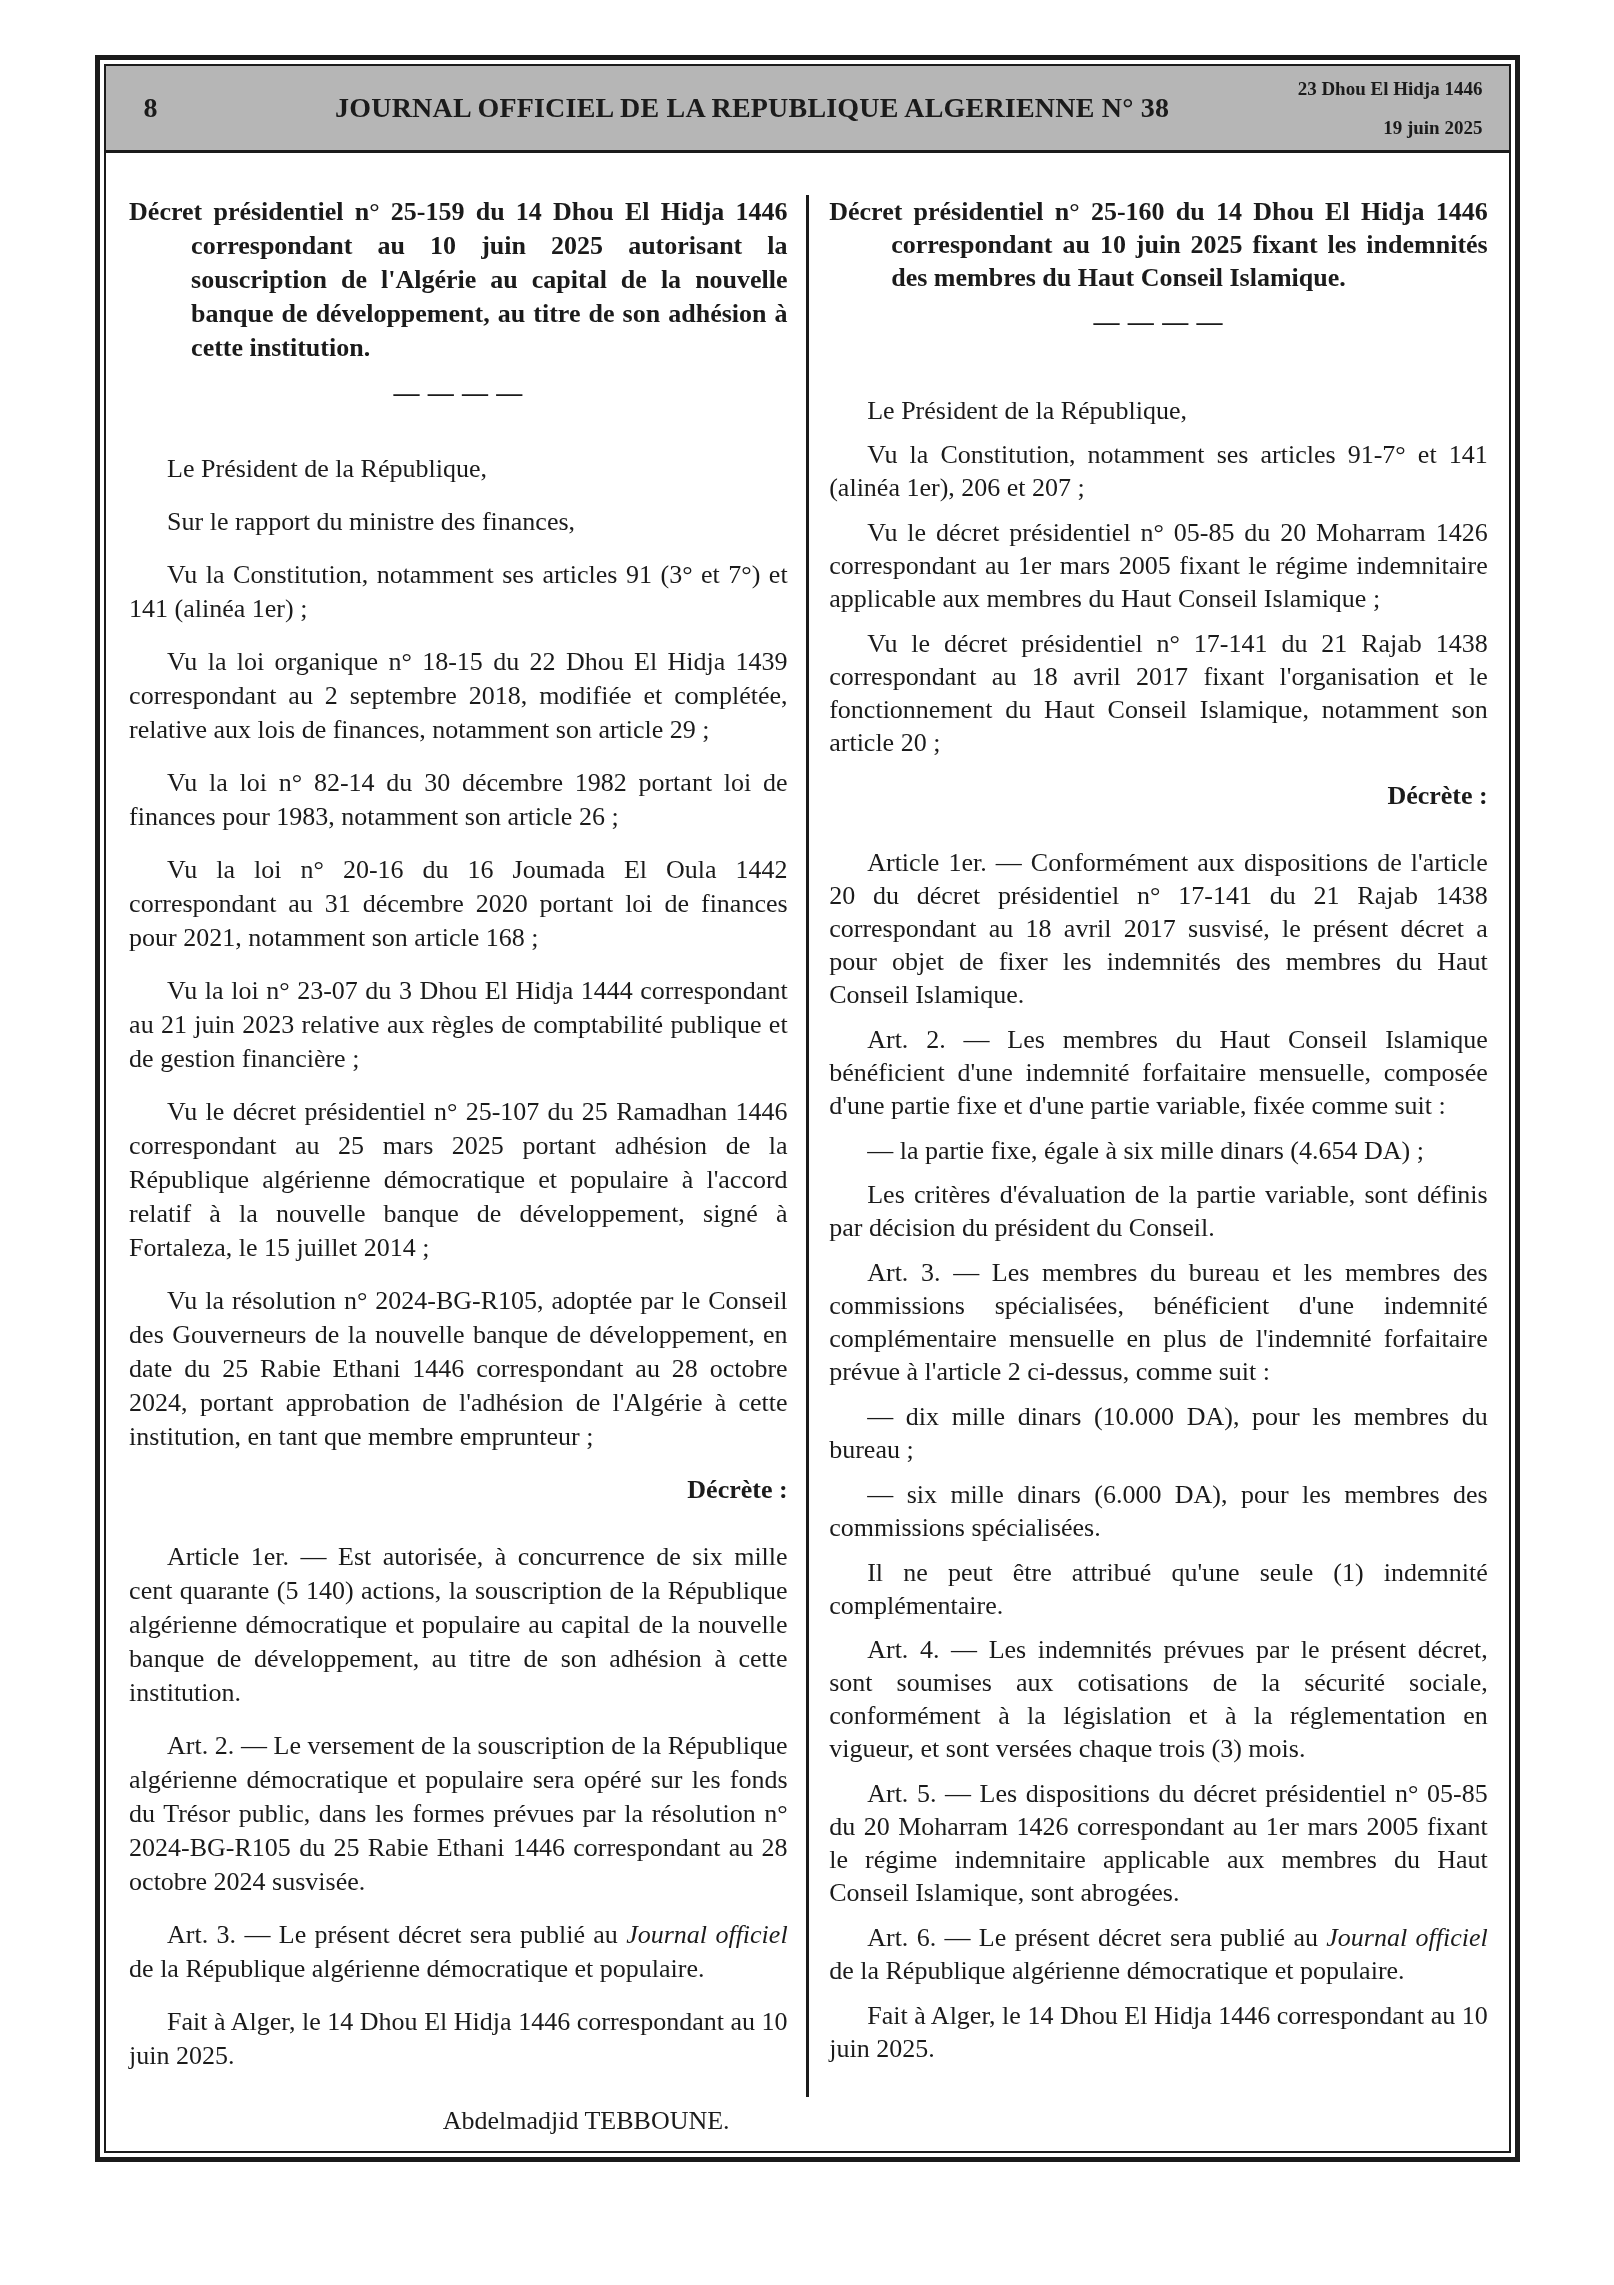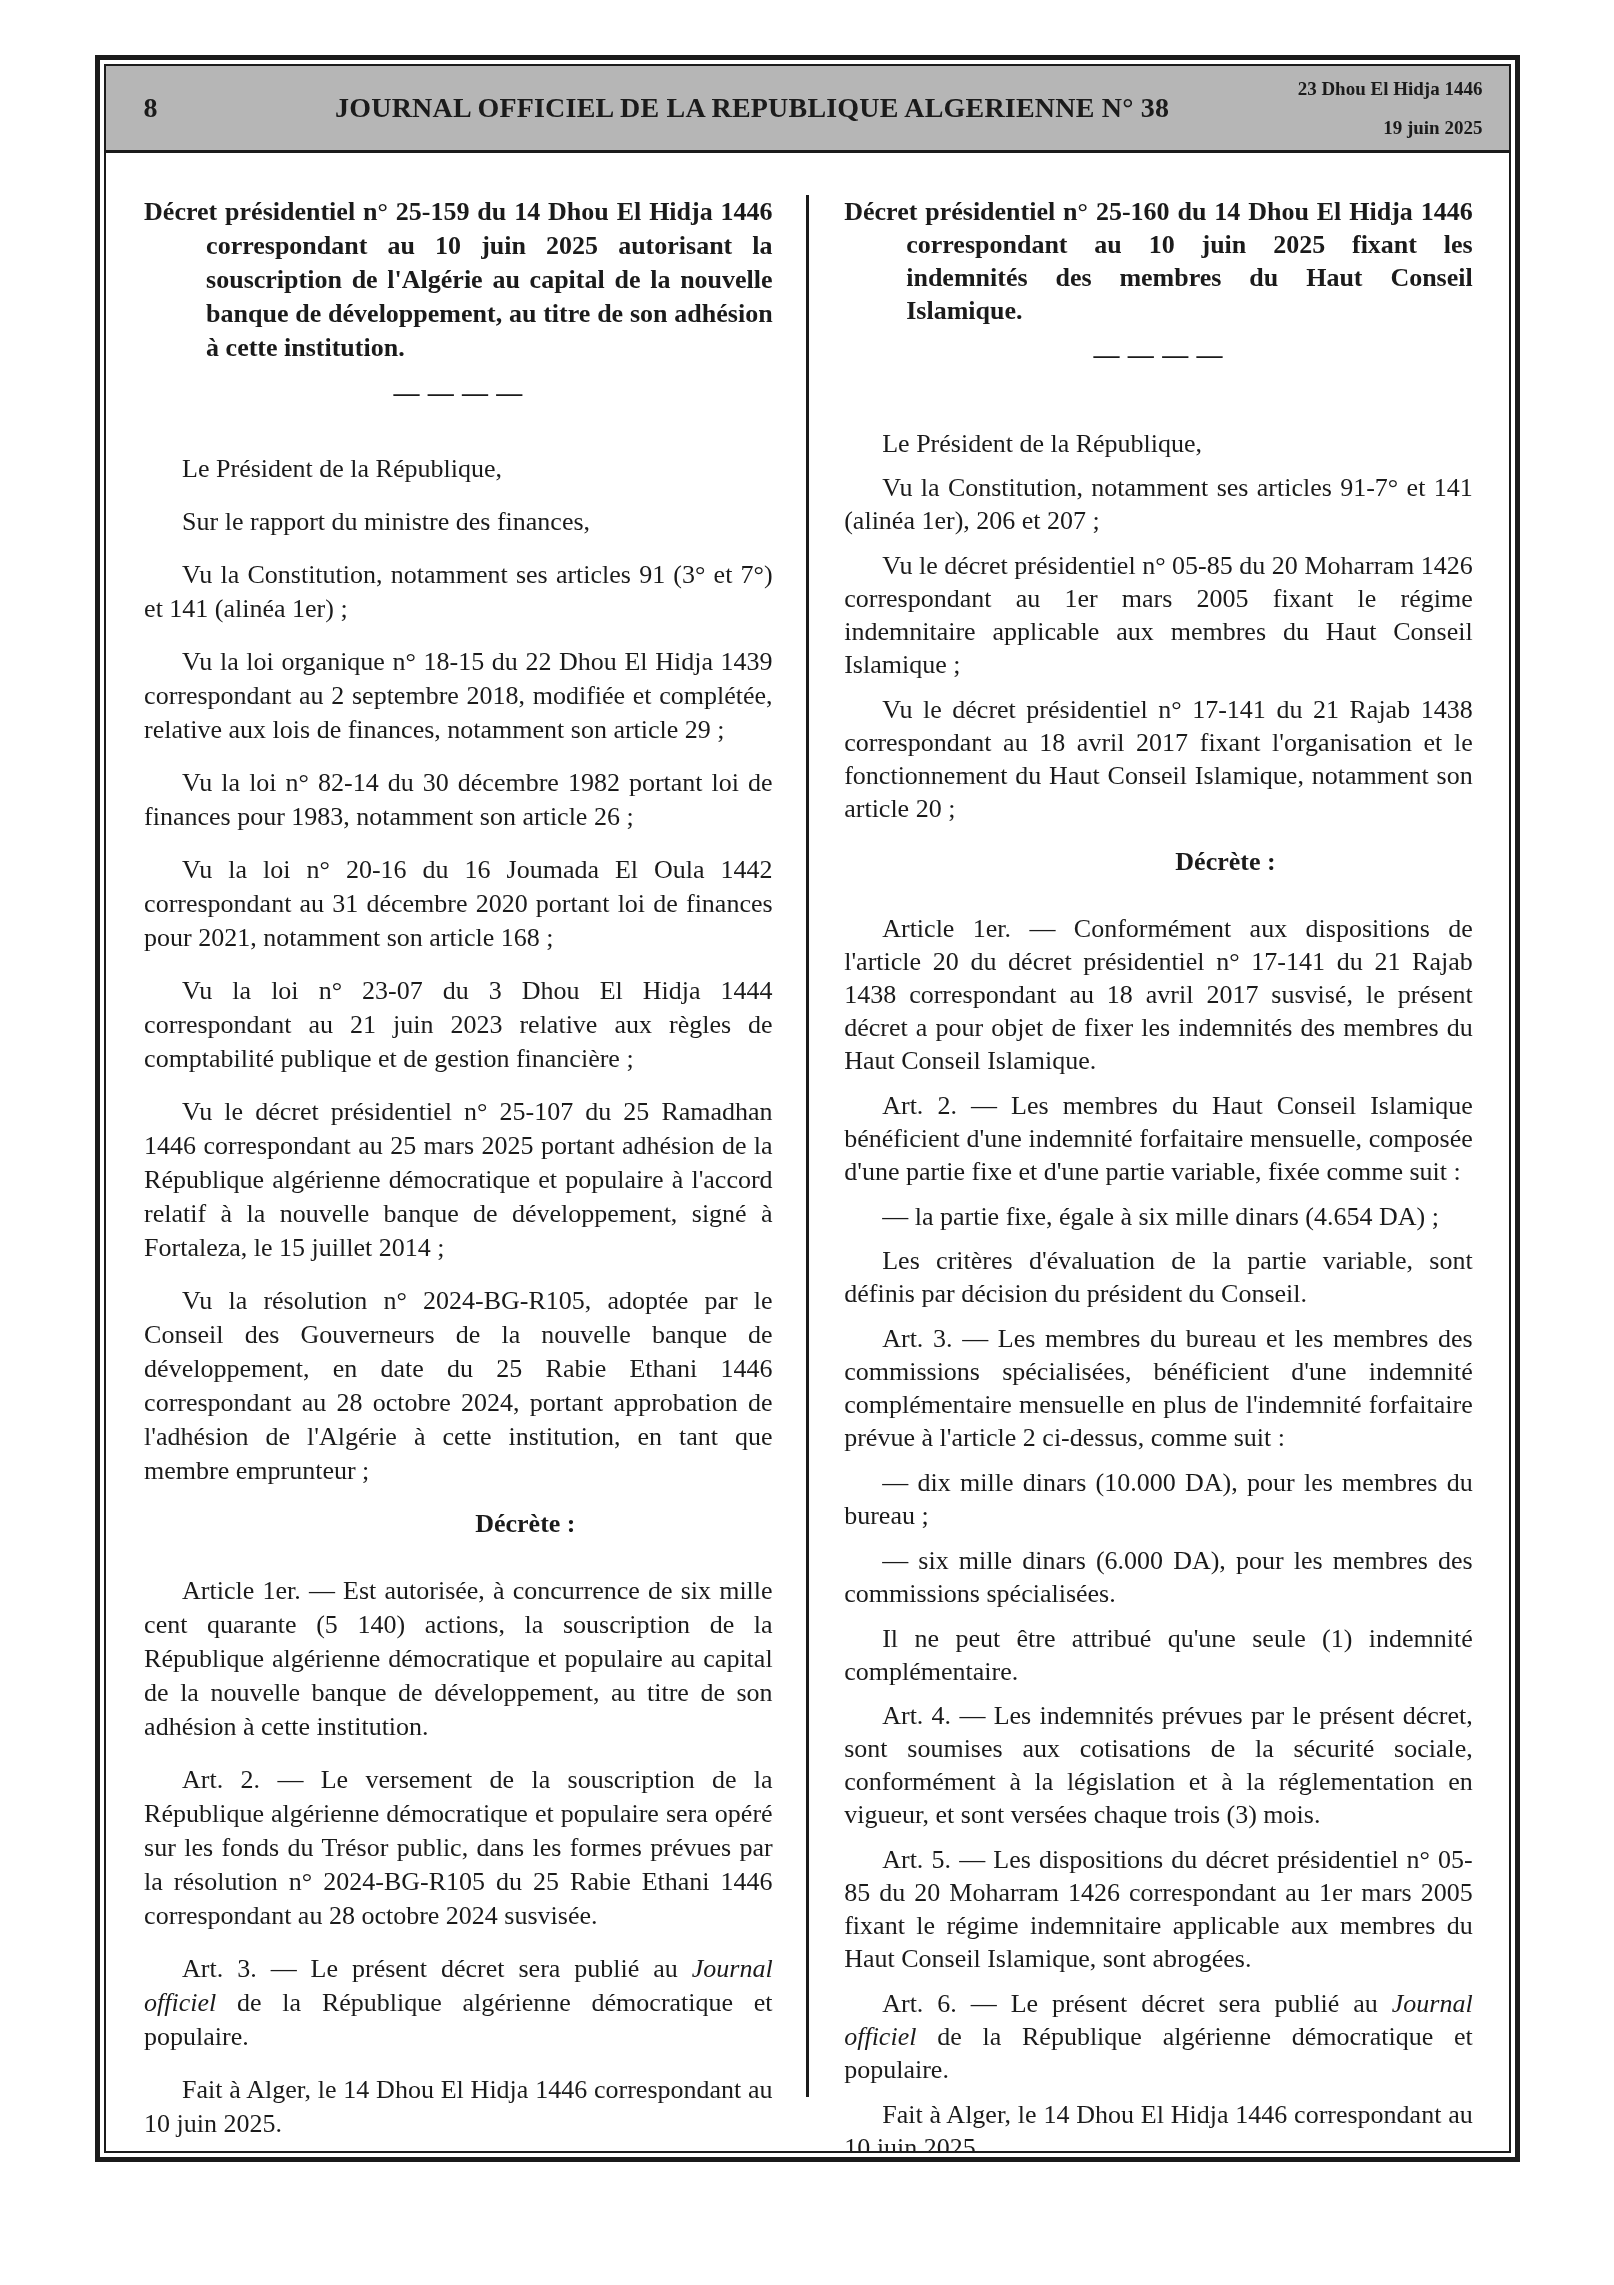--- a/index.html
+++ b/index.html
@@ -32,32 +32,32 @@
   .journal-title{flex:1;text-align:center;font-weight:bold;font-size:28px;letter-spacing:0.2px;}
   .header-dates{text-align:right;font-weight:bold;font-size:19px;line-height:39px;white-space:nowrap;}
   .columns{
     flex:1;display:flex;box-sizing:border-box;
     padding:42px 14.5px 16.3px;font-size:26px;line-height:34px;overflow:hidden;
   }
   .col{flex:1;min-width:0;}
   .col-left{padding:0 18px 0 9px;}
   .col-right{padding:0 7.2px 0 20px;line-height:33px;}
   .divider{width:3.6px;background:var(--ink);margin-bottom:38px;}
-  .para{margin:0 15px 19px;text-align:justify;text-indent:38px;}
+  .para{margin:0 0 19px;text-align:justify;text-indent:38px;}
   .col-right .para{margin-bottom:11.8px;}
   .para.title{
     font-weight:bold;text-align:justify;
     padding-left:62px;text-indent:-62px;margin-bottom:11px;
   }
   .para.sep{
     text-align:center;text-indent:0;padding:0;
     font-weight:bold;letter-spacing:0.9px;margin:0 0 42px;
   }
   .col-right .para.sep{margin-bottom:56px;}
-  .para.decrete{font-weight:bold;text-indent:0;padding-left:134px;text-align:center;margin:14.5px 0 33px;}
+  .para.decrete{font-weight:bold;text-indent:0;padding-left:134px;text-align:right;margin:14.5px 0 33px;}
   .col-right .para.decrete{margin:20px 0 34px;}
   .para.sign{text-align:right;text-indent:0;padding-right:58px;margin-top:31px;}
   .it{font-style:italic;}
 </style>
 </head>
 <body>
 
 <div class="page-frame">
   <div class="frame-inner">
 

